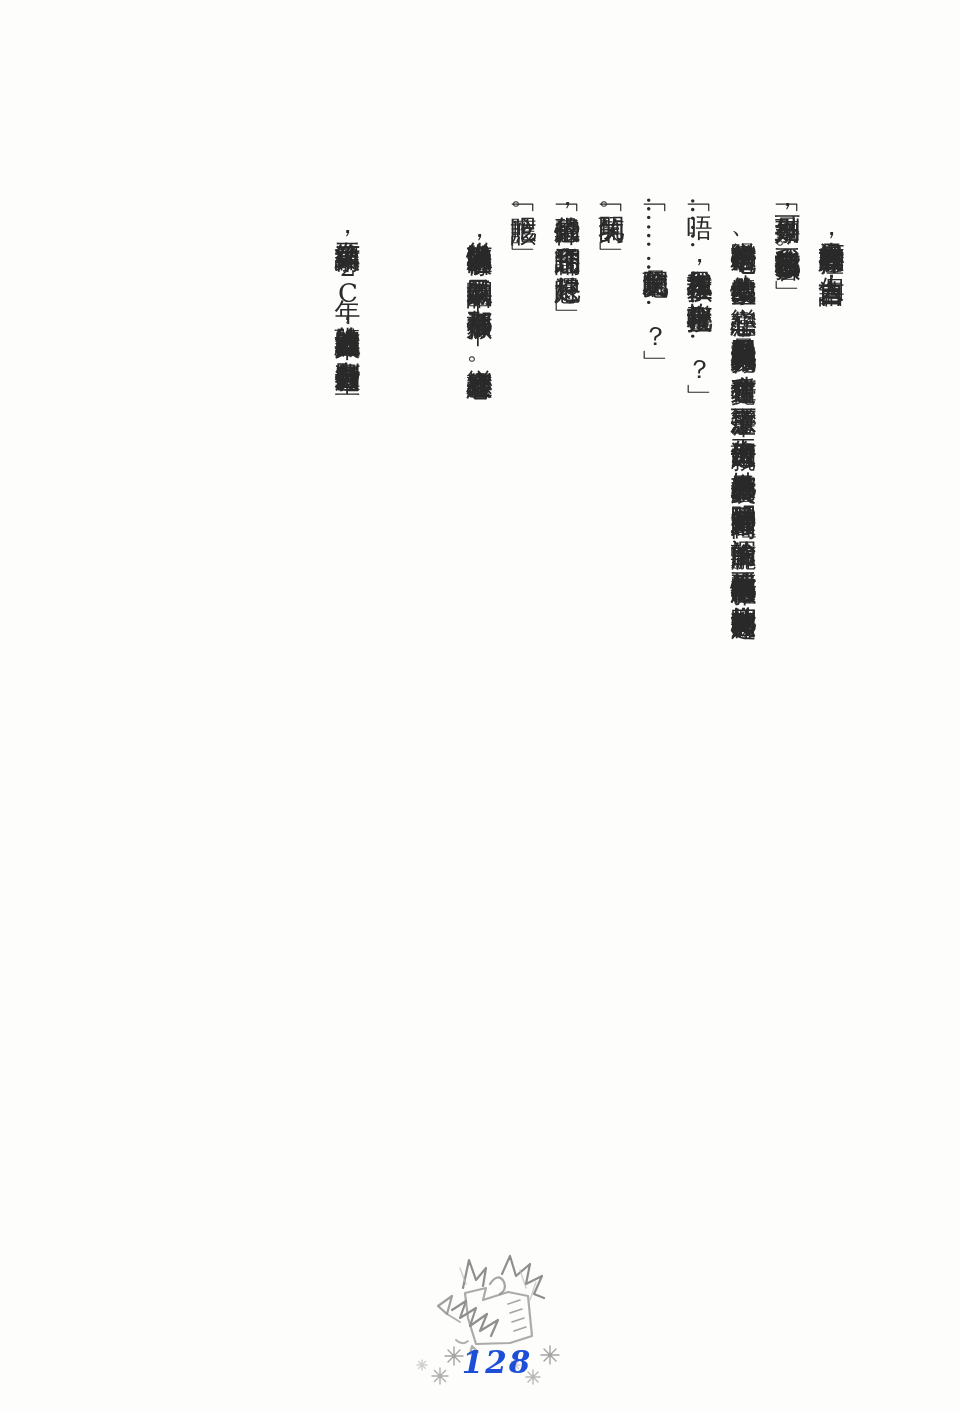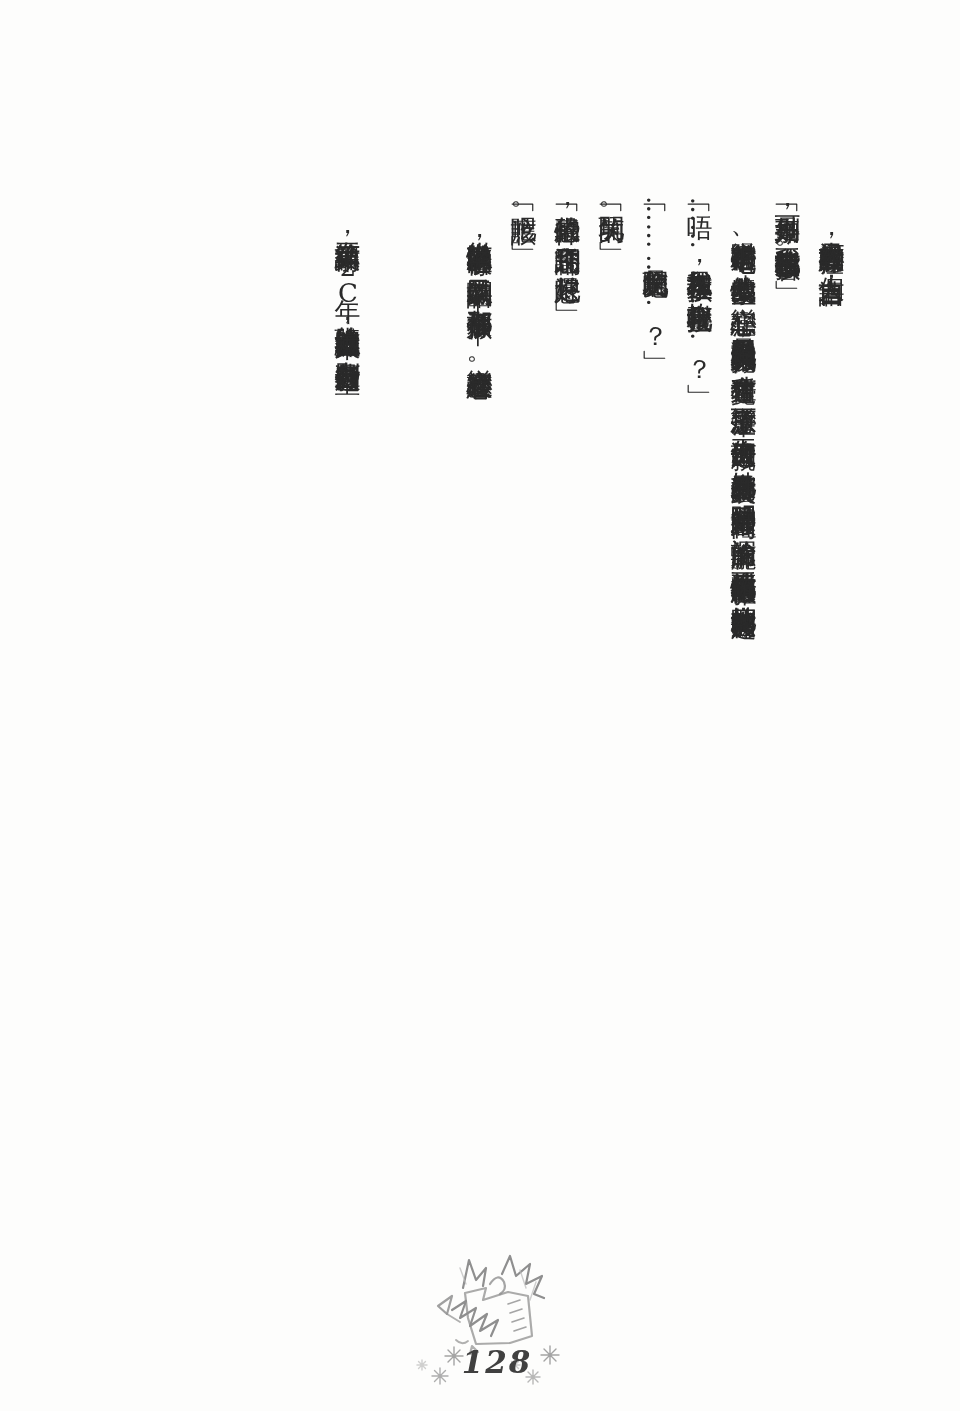--- a/index.html
+++ b/index.html
@@ -40,21 +40,21 @@
     width: 200px; height: 150px;
   }
   .page-number {
     position: absolute;
     left: 452px; top: 1344px;
     width: 90px;
     text-align: center;
     font-size: 31px;
     font-style: italic;
     font-weight: bold;
-    color: #404040;
+    color: #1d4ed8;
     letter-spacing: 2px;
   }
 </style>
 </head>
 <body>
 
 <div class="page">
 
   <div class="text-block">
       <p class="para indent-2">大河母親看著戀窪的動作，一個人自言自語：</p>

